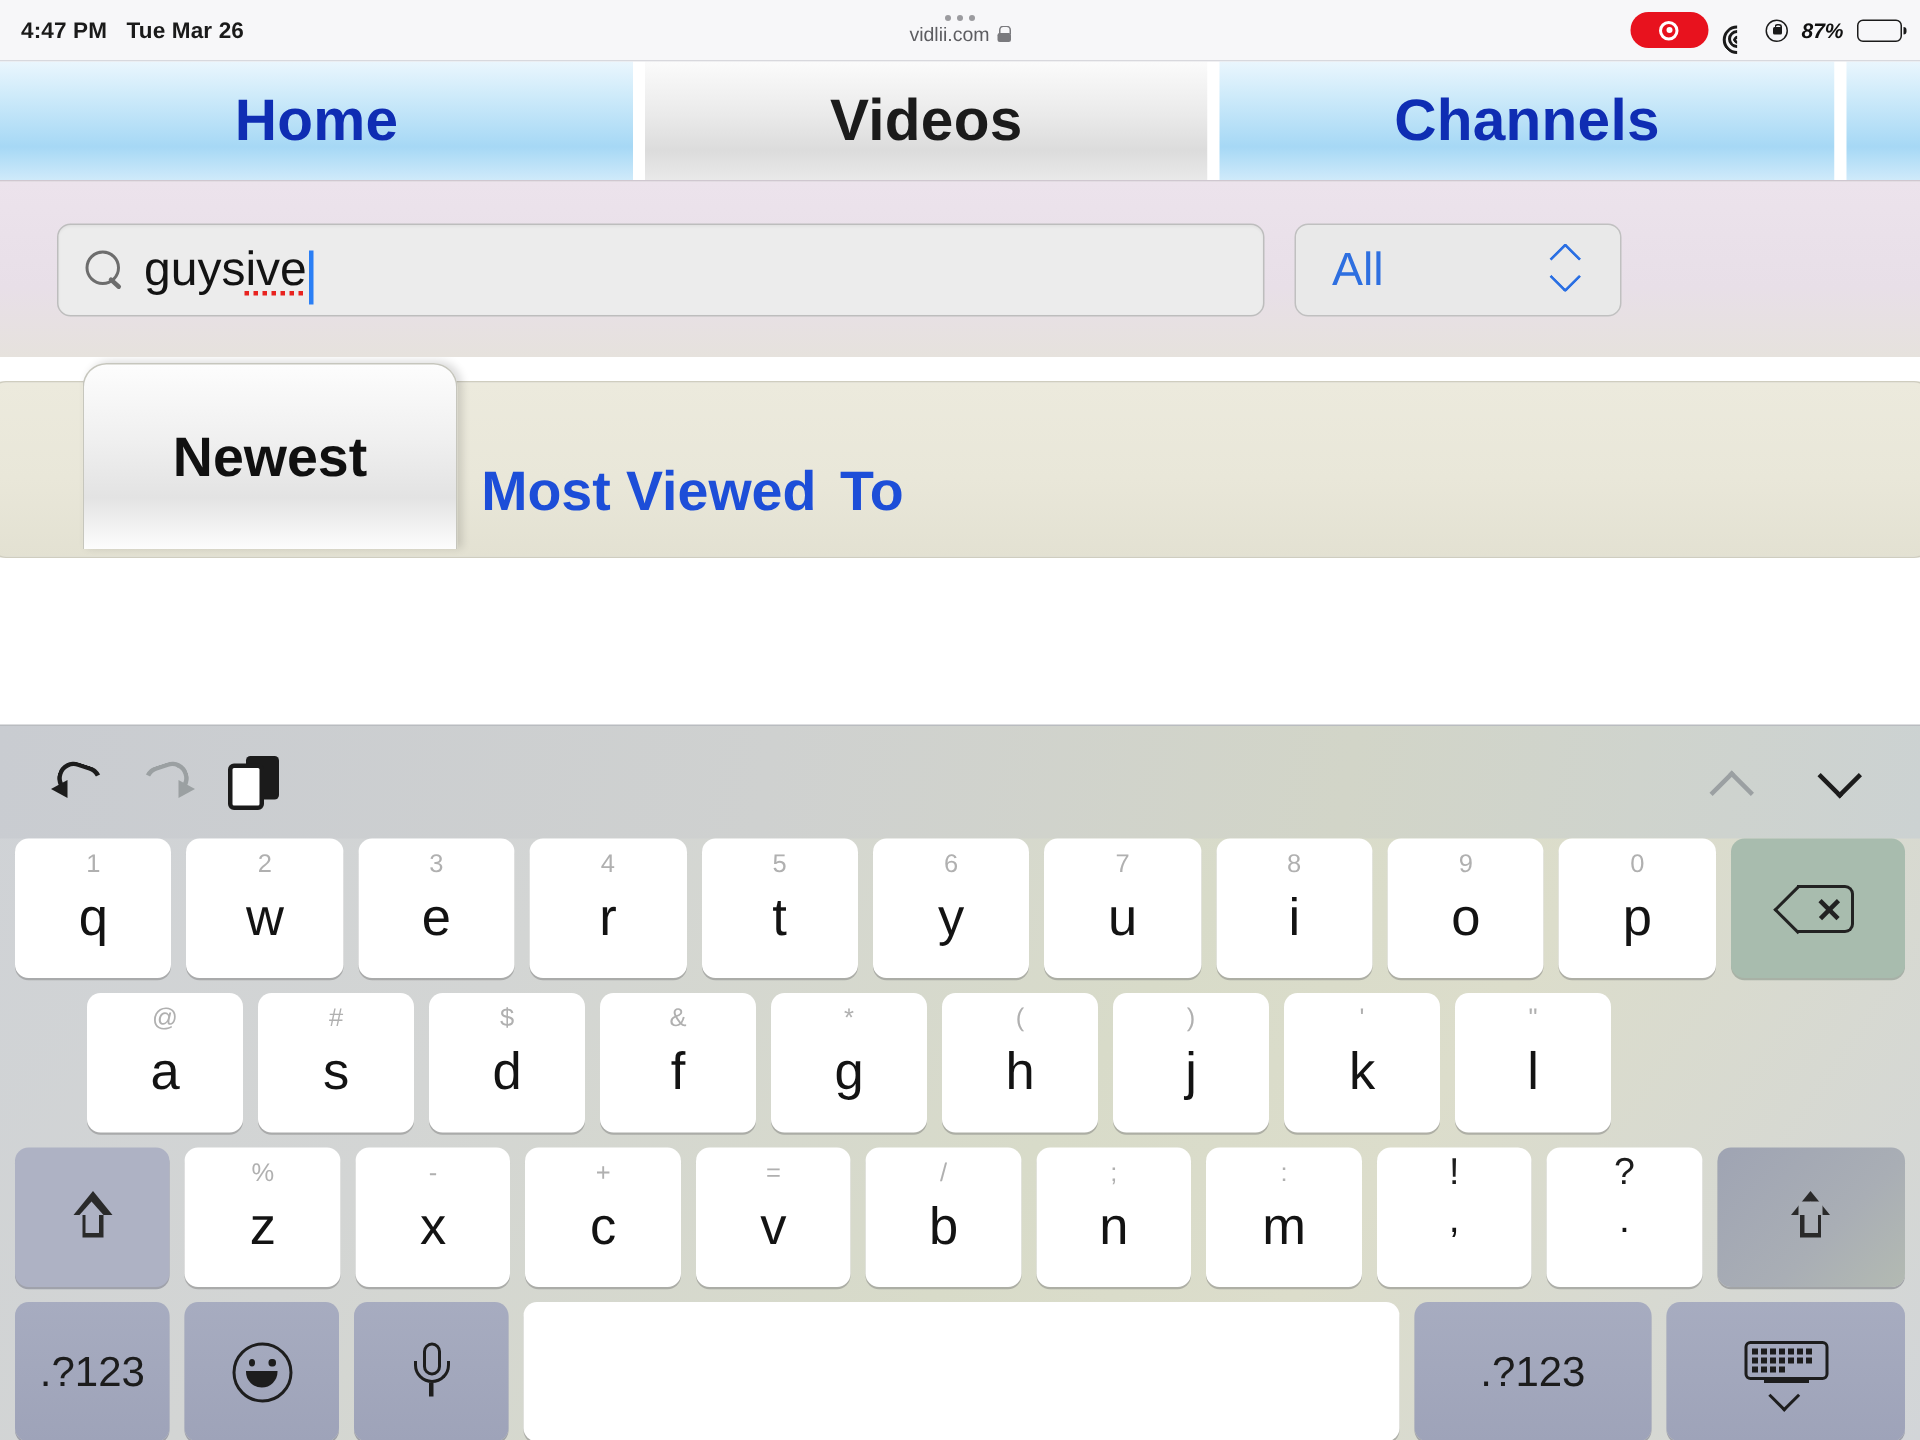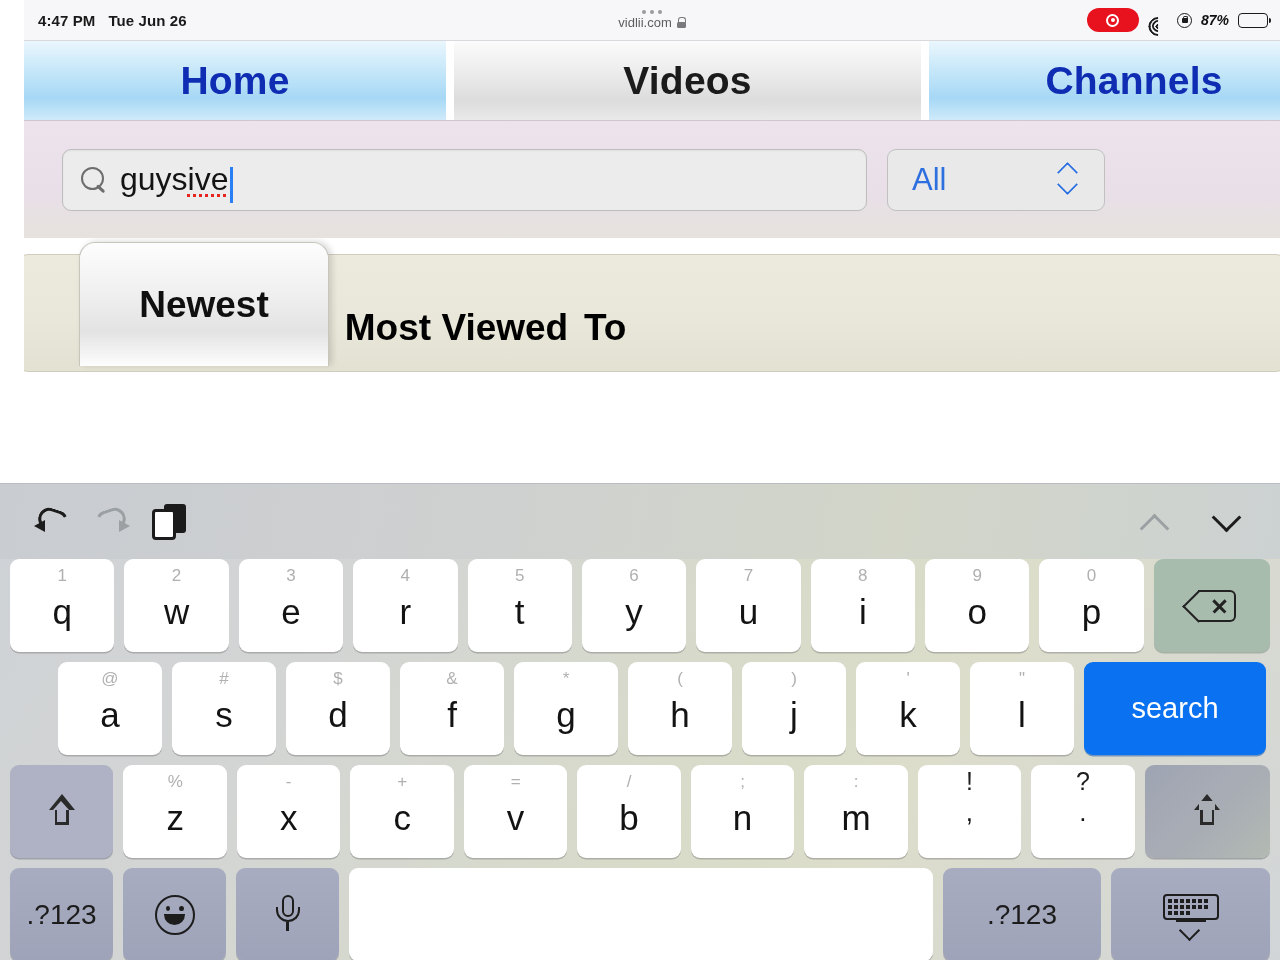--- a/index.html
+++ b/index.html
@@ -2,21 +2,21 @@
 <html><head>
 <meta charset="utf-8">
 <title>VidLii Search — iPad Safari</title>
 <style>
   * { margin:0; padding:0; box-sizing:border-box; }
   html, body {
     width:1280px; height:960px; overflow:hidden;
     font-family:"Liberation Sans", sans-serif;
     background:#ffffff;
   }
-  #screen { position:relative; width:1280px; height:960px; overflow:hidden;padding-left:24px; }
+  #screen { position:relative; width:1280px; height:960px; overflow:hidden; }
 
   
   .statusbar {
     position:relative; height:40px; width:100%;
     background:#f7f7f9;
     display:flex; align-items:center;
   }
   .sb-left {
     display:flex; align-items:baseline; gap:13px;
     padding-left:14px; font-size:15px; font-weight:600; color:#1a1a1a;
@@ -164,21 +164,21 @@
   }
   .sorttrack {
     position:absolute; left:-10px; right:-10px; top:16px; height:118px;
     background:linear-gradient(180deg,#eceadd 0%,#e9e7d9 55%,#e3e1d2 100%);
     border:1px solid #cfcdbf; border-radius:14px;
   }
   .sort-items {
     position:absolute; inset:0; display:flex; align-items:center;
   }
   .sort-tab {
-    flex:0 0 auto; font-size:37px; font-weight:bold; color:#000000;
+    flex:0 0 auto; font-size:37px; font-weight:bold; color:#1d4ed8;
     display:flex; align-items:center; justify-content:center; height:100%;margin-top:40px;
   }
   .sort-tab.active {
     color:#101010;
     background:linear-gradient(180deg,#fdfdfd 0%,#f0f0f0 40%,#e3e3e3 72%,#fdfdfd 100%);
     border:1px solid #c6c6bd; border-bottom:none;
     border-radius:16px 16px 0 0;
     box-shadow:3px -1px 6px rgba(0,0,0,.14);
     position:relative; z-index:3;align-items:center;
   }
@@ -368,21 +368,21 @@
   }
 </style>
 </head>
 <body>
 
 <div id="screen">
 
   <div class="statusbar">
     <div class="sb-left">
       <span>4:47 PM</span>
-      <span>Tue Jun 26</span>
+      <span>Tue Mar 26</span>
     </div>
 
     <div class="sb-center">
       <span class="sb-dots">
         <i></i>
           <i></i>
           <i></i>
       </span>
       <span class="sb-url">
         <span>vidlii.com</span>
@@ -402,21 +402,21 @@
       <span class="rot-lock"></span>
       <span class="batt-pct">87%</span>
       <span class="batt"><span class="fill" style="width:87%"></span></span>
     </div>
   </div>
 
   <div class="navbar">
     <div class="nav-tab blue" style="width:430px">
       <span>Home</span>
     </div>
-    <div class="nav-tab active" style="width:475px">
+    <div class="nav-tab active" style="width:383px">
       <span>Videos</span>
     </div>
     <div class="nav-tab blue" style="width:418px">
       <span>Channels</span>
     </div>
     <div class="nav-tab blue" style="width:60px"></div>
   </div>
 
   <div class="searchrow">
     <div class="search-field">
@@ -569,23 +569,20 @@
           <span class="main">j</span>
         </div>
         <div class="key" style="width:104px">
           <span class="sec">'</span>
           <span class="main">k</span>
         </div>
         <div class="key" style="width:104px">
           <span class="sec">"</span>
           <span class="main">l</span>
         </div>
-        <div class="key go" style="width:182px">
-          <span>search</span>
-        </div>
       </div>
 
       <div class="kb-row">
         <div class="key fn" style="width:104px">
           <span class="shift">
               <i></i>
               <u></u>
             </span>
         </div>
         <div class="key" style="width:104px">

